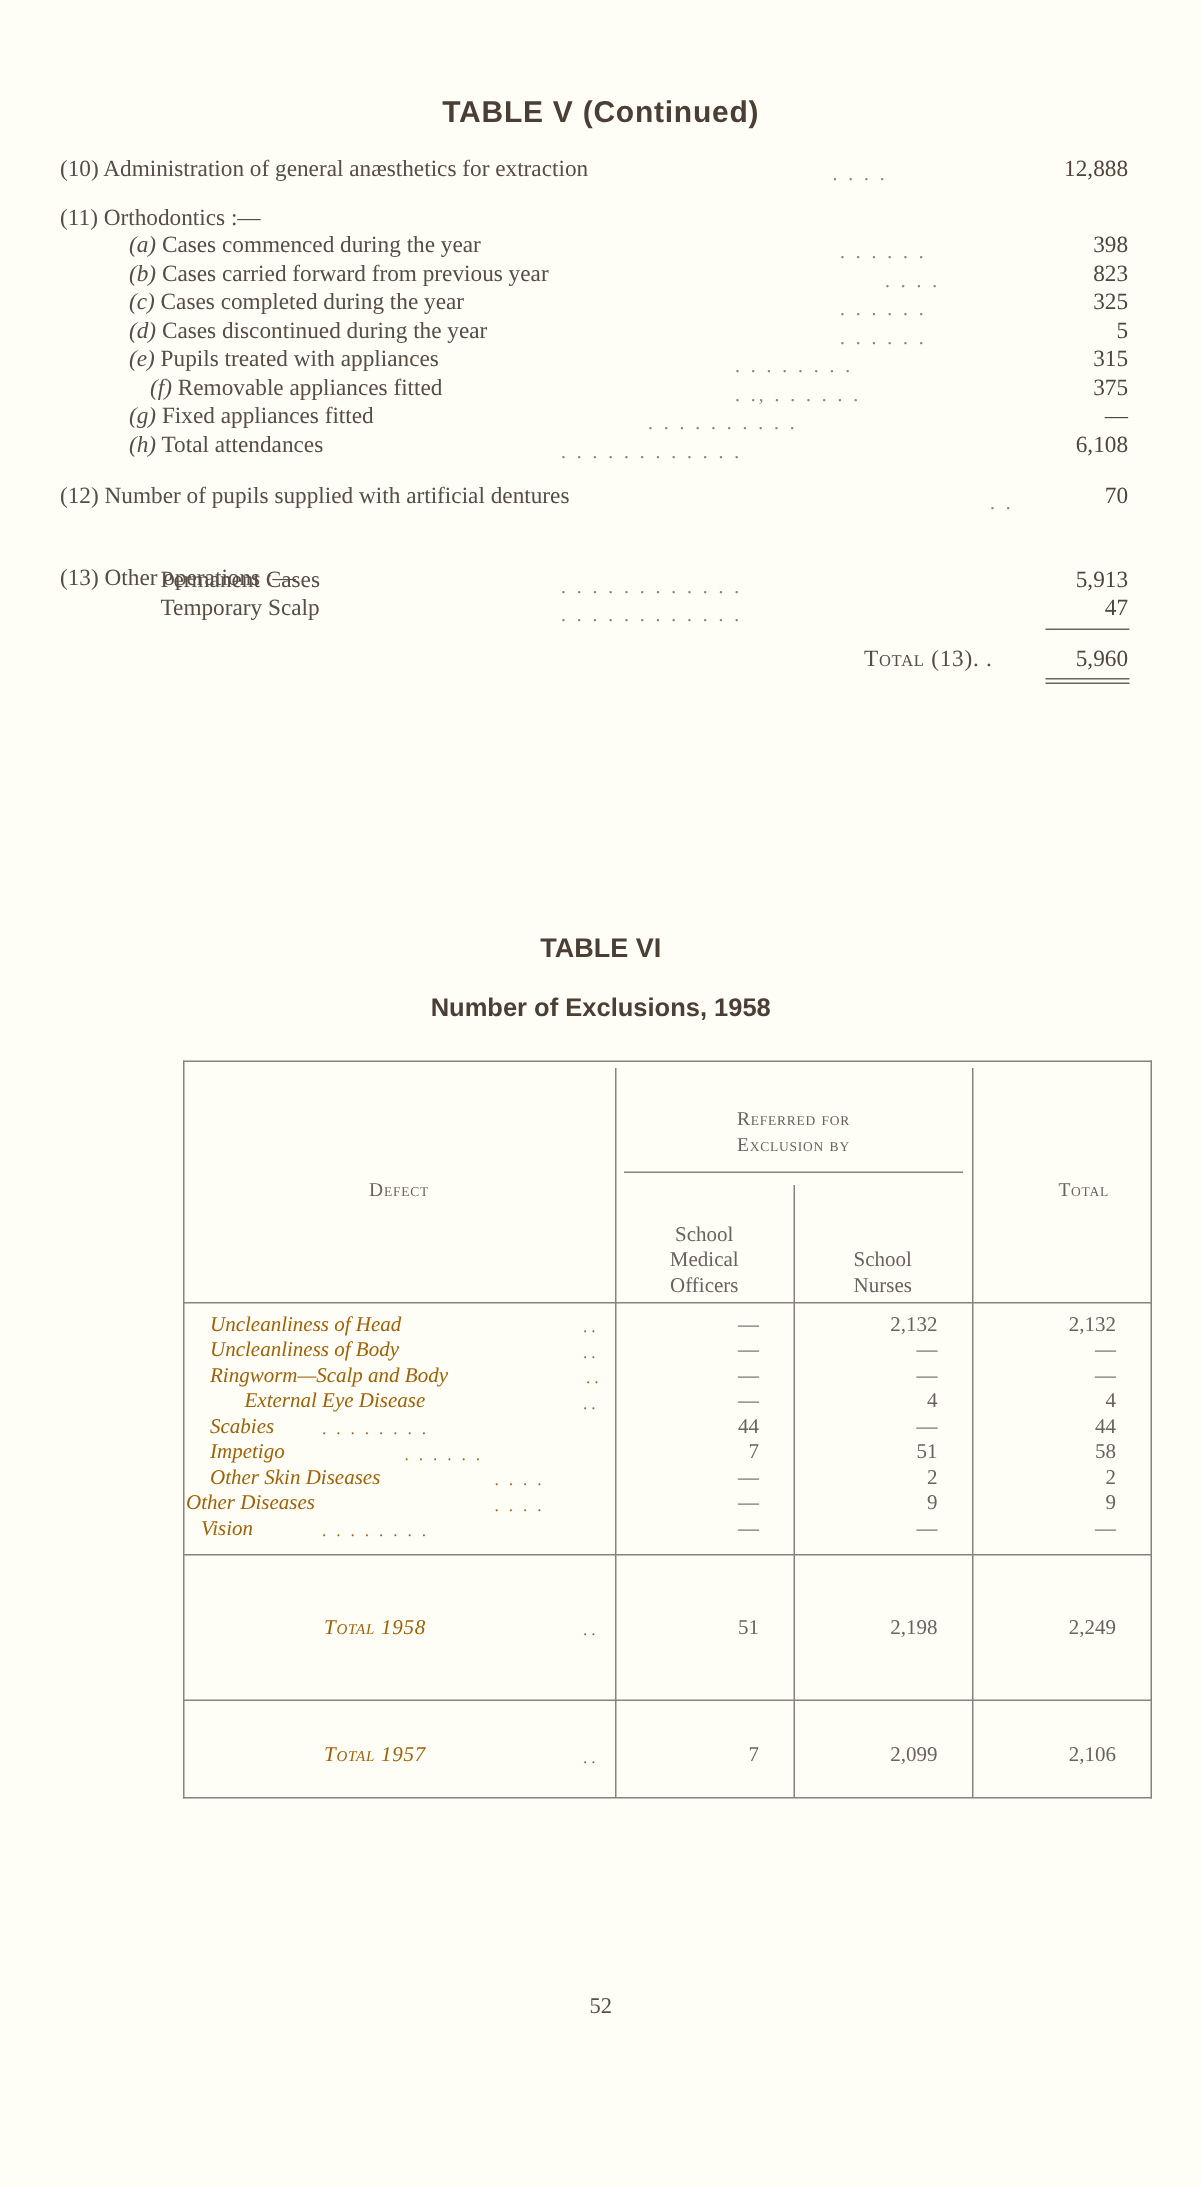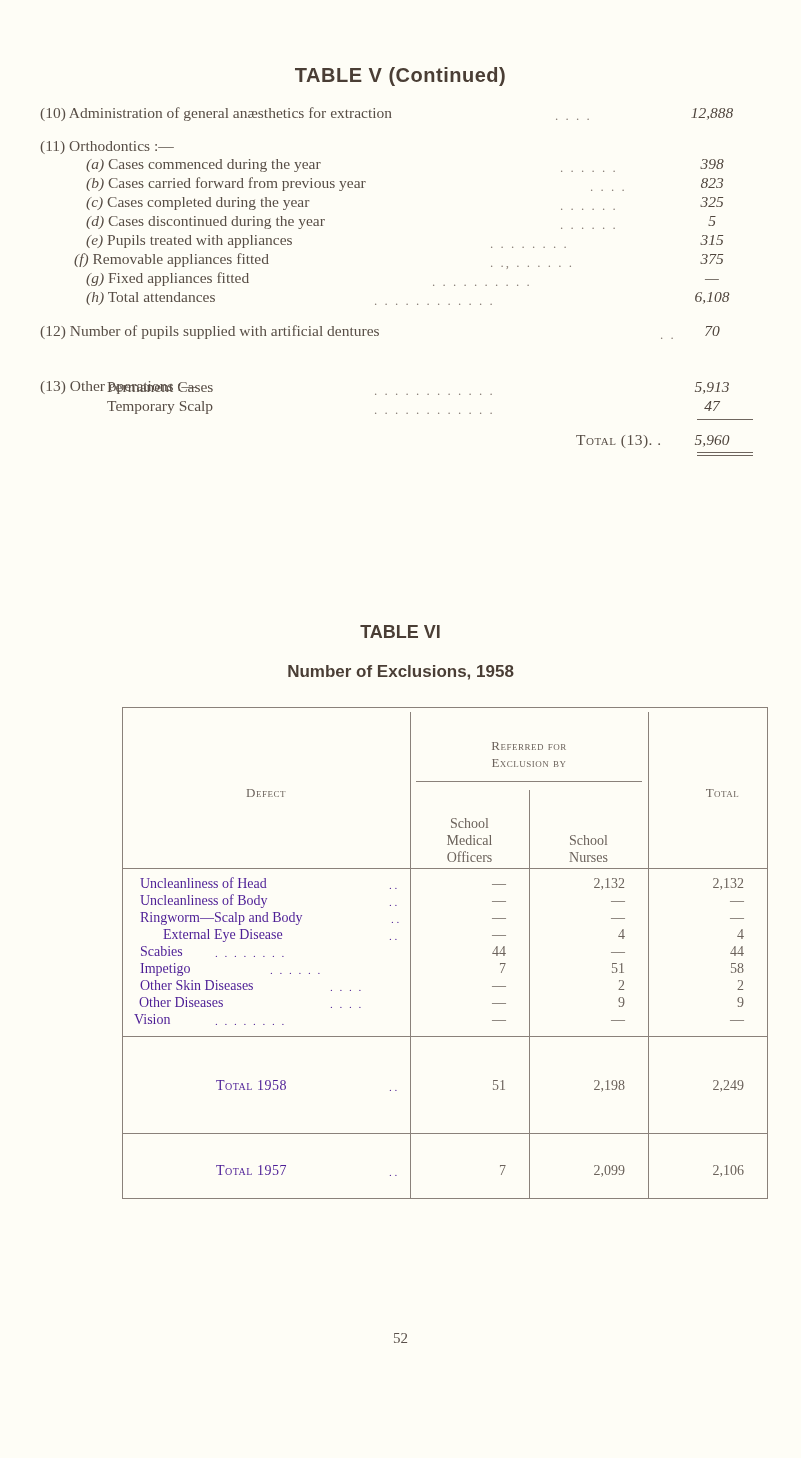--- a/index.html
+++ b/index.html
@@ -4,29 +4,29 @@
 <style>
   html, body { margin:0; padding:0; }
   body {
     width:801px; height:1458px; position:relative; overflow:hidden;
     background:#fefdf6; color:#4a413a;
     font-family:"Liberation Serif", "DejaVu Serif", serif;
   }
   .abs { position:absolute; }
   .title-v { left:0; width:801px; top:64px; text-align:center; font-family:"Liberation Sans", sans-serif; font-weight:bold; font-size:20px; color:#4a3e35; letter-spacing:0.5px; }
   .line { position:absolute; font-size:15.5px; white-space:nowrap; color:#574d45; }
-  .num { position:absolute; font-size:15.5px; text-align:center; width:80px; right:49px; white-space:nowrap; color:#4f453d;font-style:italic; }
+  .num { position:absolute; font-size:15.5px; text-align:right; width:80px; right:49px; white-space:nowrap; color:#4f453d; }
   .dots { position:absolute; font-size:13px; color:#8b8079; letter-spacing:2px; white-space:nowrap; }
   .sc { font-variant:small-caps; letter-spacing:0.5px; }
   .rule { position:absolute; background:#6e655e; height:1px; }
   .title-vi { left:0; width:801px; top:622px; text-align:center; font-family:"Liberation Sans", sans-serif; font-weight:bold; font-size:18px; color:#4a3e35; }
   .subtitle { left:0; width:801px; top:662px; text-align:center; font-family:"Liberation Sans", sans-serif; font-weight:bold; font-size:17px; color:#4a3e35; }
   .tbl-line-h { position:absolute; height:1px; background:#8a817a; }
   .tbl-line-v { position:absolute; width:1px; background:#8a817a; }
-  .cell { position:absolute; font-size:14px; color:#4c1d95; white-space:nowrap; }
+  .cell { position:absolute; font-size:14px; color:#a16207; white-space:nowrap;font-style:italic; }
   .cell-r { position:absolute; font-size:14px; color:#6b625b; text-align:right; white-space:nowrap; }
   .hdr { position:absolute; font-size:13px; text-align:center; color:#6b625b; line-height:17px; }
   .page-num { left:0; width:801px; top:1330px; text-align:center; font-size:15px; color:#5a504a; }
 </style>
 </head>
 <body>
 
 <div class="abs title-v">TABLE V (Continued)</div>
 
 <div class="line" style="left:40px; top:104px;">(10) Administration of general anæsthetics for extraction</div>
@@ -44,21 +44,21 @@
 
   <div class="line" style="left:86px; top:193px;"><i>(c)</i> <span>Cases completed during the year</span></div>
   <div class="num" style="top:193px;">325</div>
 
   <div class="line" style="left:86px; top:212px;"><i>(d)</i> <span>Cases discontinued during the year</span></div>
   <div class="num" style="top:212px;">5</div>
 
   <div class="line" style="left:86px; top:231px;"><i>(e)</i> <span>Pupils treated with appliances</span></div>
   <div class="num" style="top:231px;">315</div>
 
-  <div class="line" style="left:74px; top:250px;"><i>(f)</i> <span>Removable appliances fitted</span></div>
+  <div class="line" style="left:100px; top:250px;"><i>(f)</i> <span>Removable appliances fitted</span></div>
   <div class="num" style="top:250px;">375</div>
 
   <div class="line" style="left:86px; top:269px;"><i>(g)</i> <span>Fixed appliances fitted</span></div>
   <div class="num" style="top:269px;">—</div>
 
   <div class="line" style="left:86px; top:288px;"><i>(h)</i> <span>Total attendances</span></div>
   <div class="num" style="top:288px;">6,108</div>
 
   <div class="dots" style="left:560px; top:160px;">. .      . .      . .</div>
   <div class="dots" style="left:590px; top:179px;">. .      . .</div>
@@ -121,21 +121,21 @@
   </div>
   <div class="hdr sc" style="left:663px; width:119px; top:784px;">Total</div>
 
   <div class="cell" style="left:140px; top:876px;">Uncleanliness of Head</div>
   <div class="cell" style="left:140px; top:893px;">Uncleanliness of Body</div>
   <div class="cell" style="left:140px; top:910px;">Ringworm—Scalp and Body</div>
   <div class="cell" style="left:140px; top:927px;margin-left:23px;">External Eye Disease</div>
   <div class="cell" style="left:140px; top:944px;">Scabies</div>
   <div class="cell" style="left:140px; top:961px;">Impetigo</div>
   <div class="cell" style="left:140px; top:978px;">Other Skin Diseases</div>
-  <div class="cell" style="left:139px; top:995px;">Other Diseases</div>
+  <div class="cell" style="left:124px; top:995px;">Other Diseases</div>
   <div class="cell" style="left:134px; top:1012px;">Vision</div>
 
   <div class="cell" style="left:389px; top:879px; font-size:11px;">. .</div>
   <div class="cell" style="left:389px; top:896px; font-size:11px;">. .</div>
   <div class="cell" style="left:391px; top:913px; font-size:11px;">. .</div>
   <div class="cell" style="left:389px; top:930px; font-size:11px;">. .</div>
   <div class="cell" style="left:215px; top:947px; font-size:11px; letter-spacing:2px;">. .        . .        . .        . .</div>
   <div class="cell" style="left:270px; top:964px; font-size:11px; letter-spacing:2px;">. .        . .        . .</div>
   <div class="cell" style="left:330px; top:981px; font-size:11px; letter-spacing:2px;">. .        . .</div>
   <div class="cell" style="left:330px; top:998px; font-size:11px; letter-spacing:2px;">. .        . .</div>

